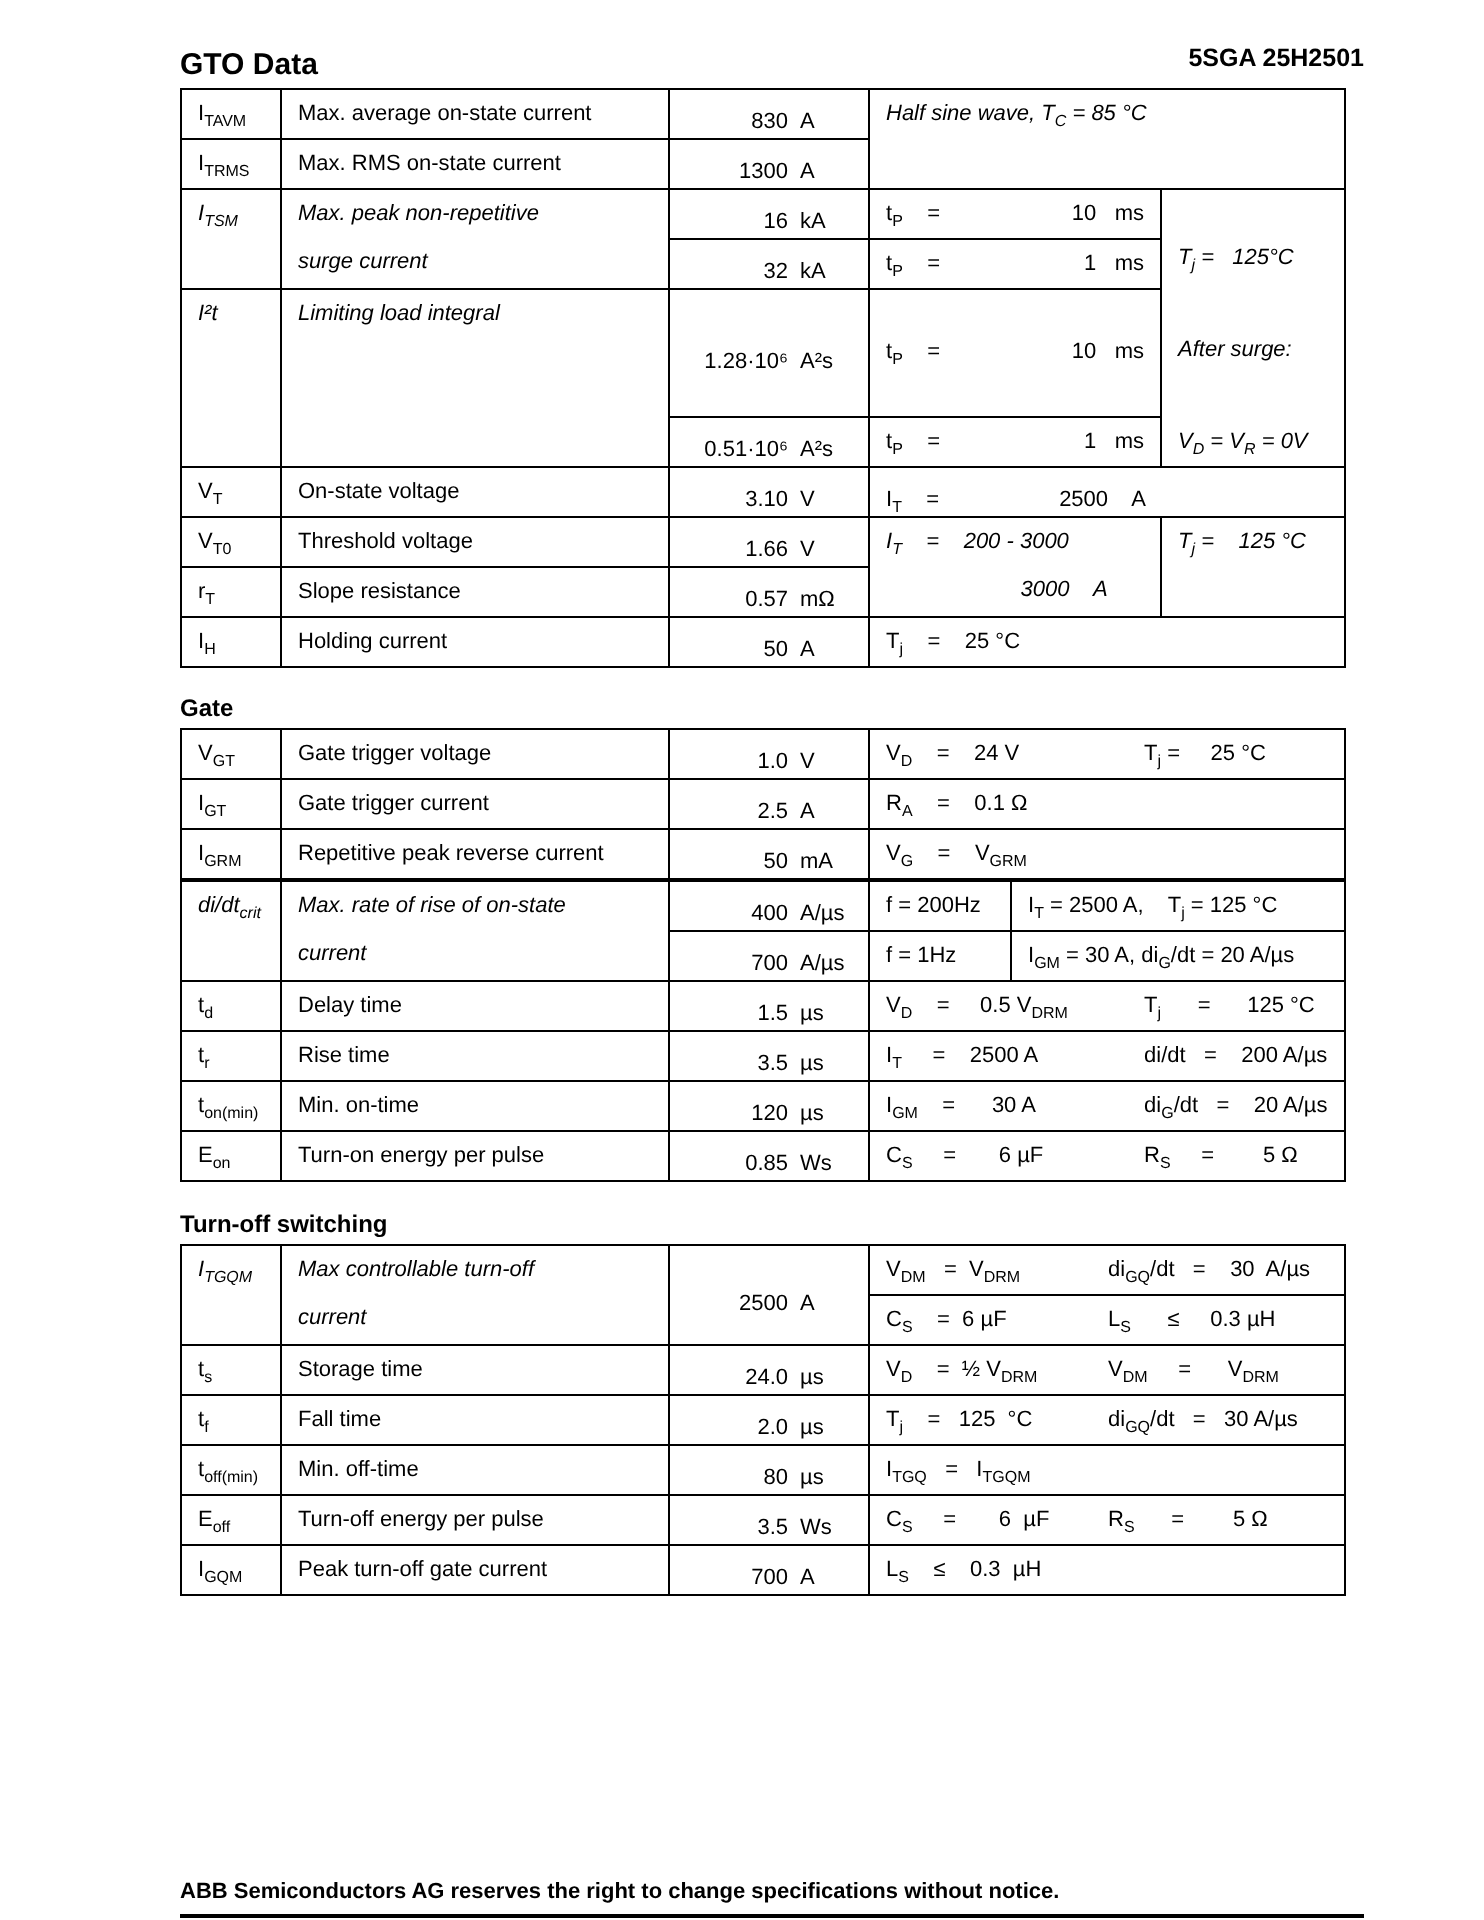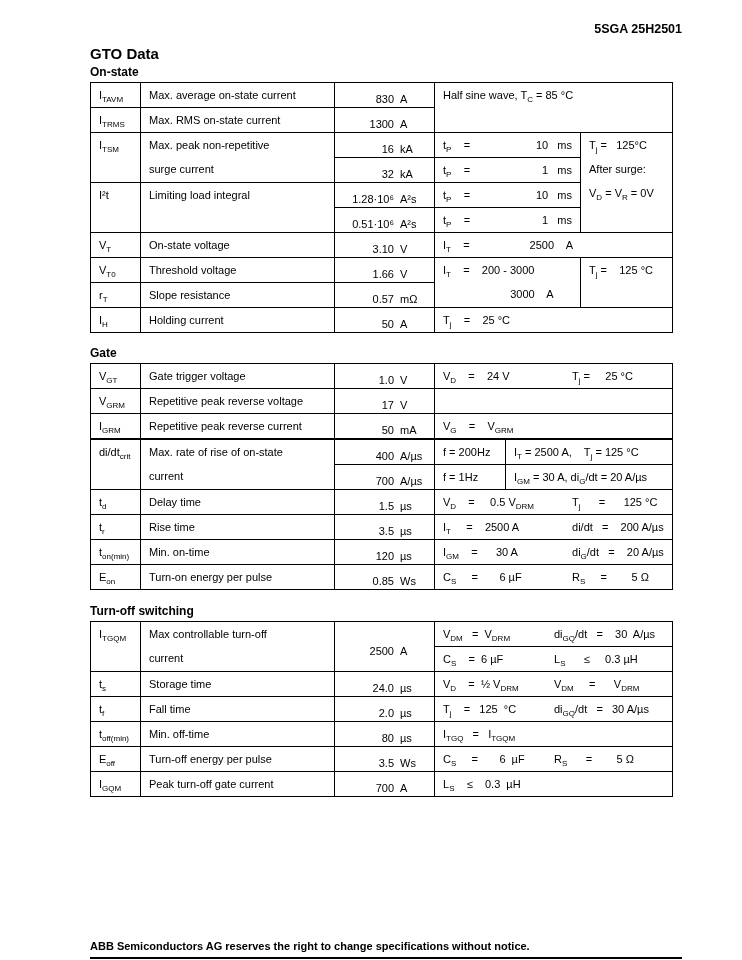--- a/index.html
+++ b/index.html
@@ -3,67 +3,66 @@
 <meta charset="utf-8">
 <style>
   html,body { margin:0; padding:0; }
   body {
     width:742px; height:960px; position:relative;
     background:#ffffff; color:#000;
     font-family:"Liberation Sans", sans-serif;
     -webkit-font-smoothing:antialiased;
   }
   .part-number { position:absolute; top:22px; right:60px; font-size:12.5px; font-weight:bold; }
-  .content { position:absolute; left:90px; top:45px; width:582px; }
+  .content { position:absolute; left:90px; top:24px; width:582px; }
   h1.page-title { font-size:15px; font-weight:bold; margin:0 0 3px 0; }
   h2.section { font-size:12px; font-weight:bold; margin:0 0 3px 0; line-height:14px; }
   h2.mt-gate { margin-top:13px; }
   h2.mt-ton  { margin-top:17px; }
   h2.mt-toff { margin-top:14px; }
 
   table.spec { border-collapse:collapse; width:582px; table-layout:fixed; }
   table.spec td {
     border:1px solid #000; height:24px; padding:0 8px;
     font-size:11px; vertical-align:middle; line-height:15px;
   }
   td.sym { white-space:nowrap; padding:0 6px; }
   sub { font-size:8px; line-height:0; }
-  .tl { vertical-align:top !important; line-height:24px !important; }
+  .tl { vertical-align:top !important; line-height:24px !important;font-style:italic; }
   .preline { white-space:pre-line; }
   .pre { white-space:pre; }
 
   .vwrap { display:flex; align-items:flex-end; height:24px; white-space:nowrap; }
   .vwrap .num { flex:1 1 auto; text-align:right; }
   .vwrap .unit { flex:0 0 26px; margin-left:6px; text-align:left; }
   td.vtop { vertical-align:top; }
 
   .cflex { display:flex; align-items:center; height:24px; white-space:pre; }
   .cflex .l { flex:1 1 auto; min-width:0; }
   .cflex.between { justify-content:space-between; }
   .cflex.between .l { flex:0 0 auto; }
   .cflex.between .r { flex:0 0 auto; }
   .cflex .r1 { flex:0 0 92px; }
   .cflex .r2 { flex:0 0 110px; }
-  .w130 { width:130px; }
-  .noteline { height:24px; line-height:24px; white-space:pre; }
+  .w130 { width:130px;align-items:flex-end; }
+  .noteline { height:24px; line-height:24px; white-space:pre;margin-top:22px; }
 
   .footer { position:absolute; left:90px; top:940px; width:592px; }
   .footer .notice { font-size:11px; font-weight:bold; padding-bottom:5px; border-bottom:2px solid #000; }
   .footer .docrow { display:flex; justify-content:space-between; font-size:15px; padding:4px 0 6px 0; border-bottom:1px solid #000; }
 </style>
 </head>
 <body>
 
 <div class="part-number">5SGA 25H2501</div>
 
 <div class="content">
 
   <h1 class="page-title">GTO Data</h1>
 
-  <h2 class="section">On-state</h2>
   <table class="spec">
     <colgroup>
         <col style="width:50px">
         <col style="width:194px">
         <col style="width:100px">
         <col style="width:71px">
         <col style="width:75px">
         <col style="width:92px">
       </colgroup>
     <tbody>
@@ -210,29 +209,29 @@
             <div class="vwrap">
               <span class="num">1.0</span>
               <span class="unit">V</span>
             </div>
           </td>
       <td colspan="3">
             <div class="cflex"><span class="l"><span>V</span><sub>D</sub><span>    =    24 V</span></span><span class="r1"><span>T</span><sub>j</sub><span> =     25 °C</span></span></div>
           </td>
     </tr>
     <tr>
-      <td class="sym"><span>V</span><sub>GRM</sub></td>
-      <td>Repetitive peak reverse voltage</td>
-      <td>
-            <div class="vwrap">
-              <span class="num">17</span>
-              <span class="unit">V</span>
-            </div>
-          </td>
-      <td colspan="3"></td>
+      <td class="sym"><span>I</span><sub>GT</sub></td>
+      <td>Gate trigger current</td>
+      <td>
+            <div class="vwrap">
+              <span class="num">2.5</span>
+              <span class="unit">A</span>
+            </div>
+          </td>
+      <td class="pre" colspan="3"><span>R</span><sub>A</sub><span>    =    0.1 Ω</span></td>
     </tr>
     <tr>
       <td class="sym"><span>I</span><sub>GRM</sub></td>
       <td>Repetitive peak reverse current</td>
       <td>
             <div class="vwrap">
               <span class="num">50</span>
               <span class="unit">mA</span>
             </div>
           </td>

